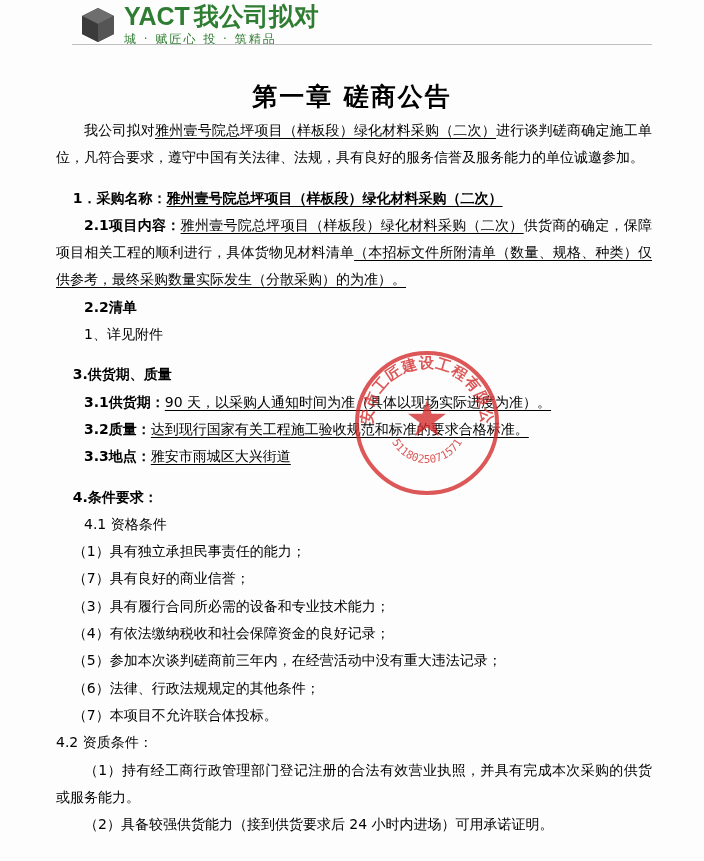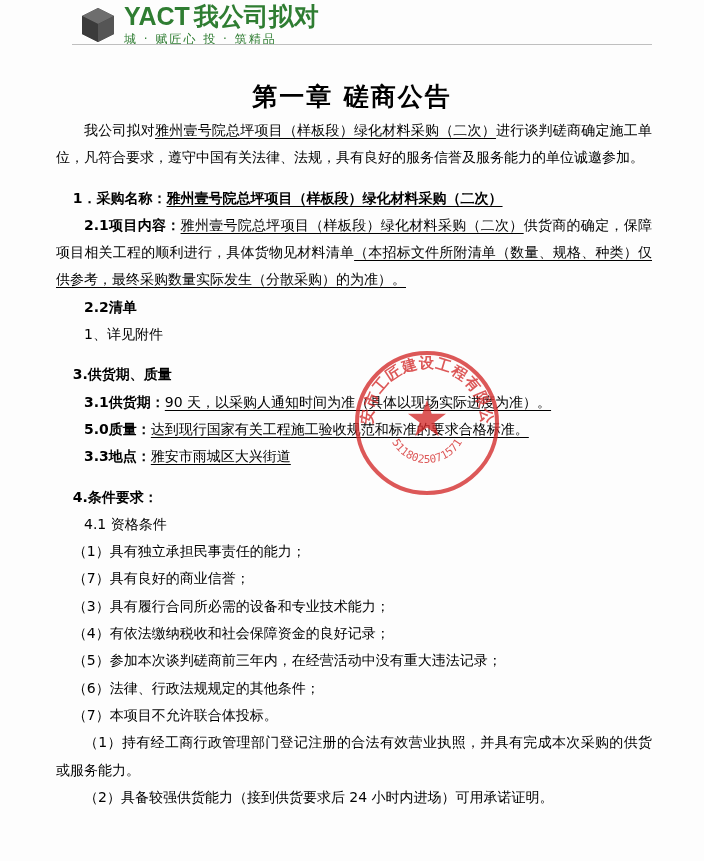--- a/index.html
+++ b/index.html
@@ -168,41 +168,44 @@
     </p>
     <p class="lvl-item">1、详见附件</p>
 
     <p class="lvl1">
       <span>3.</span><span>供货期、质量</span>
     </p>
     <p class="lvl2">
       <span class="lbl">3.1</span><span class="lbl">供货期：</span><span class="u">90 天，以采购人通知时间为准（具体以现场实际进度为准）。</span>
     </p>
     <p class="lvl2">
-      <span class="lbl">5.0</span><span class="lbl">质量：</span><span class="u">达到现行国家有关工程施工验收规范和标准的要求合格标准。</span>
+      <span class="lbl">3.2</span><span class="lbl">质量：</span><span class="u">达到现行国家有关工程施工验收规范和标准的要求合格标准。</span>
     </p>
     <p class="lvl2">
       <span class="lbl">3.3</span><span class="lbl">地点：</span><span class="u">雅安市雨城区大兴街道</span>
     </p>
 
     <p class="lvl1">
       <span>4.</span><span>条件要求：</span>
     </p>
 
     <p class="lvl2">
       <span>4.1</span>&nbsp;<span>资格条件</span>
     </p>
     <p class="sub-item">（1）具有独立承担民事责任的能力；</p>
     <p class="sub-item">（7）具有良好的商业信誉；</p>
     <p class="sub-item">（3）具有履行合同所必需的设备和专业技术能力；</p>
     <p class="sub-item">（4）有依法缴纳税收和社会保障资金的良好记录；</p>
     <p class="sub-item">（5）参加本次谈判磋商前三年内，在经营活动中没有重大违法记录；</p>
     <p class="sub-item">（6）法律、行政法规规定的其他条件；</p>
     <p class="sub-item">（7）本项目不允许联合体投标。</p>
 
+    <p>
+      <span>4.2</span>&nbsp;<span>资质条件：</span>
+    </p>
     <p class="indent2 para-just">（1）持有经工商行政管理部门登记注册的合法有效营业执照，并具有完成本次采购的供货或服务能力。</p>
     <p class="indent2 para-just">（2）具备较强供货能力（接到供货要求后 24 小时内进场）可用承诺证明。</p>
 
   </div>
 
   <div class="stamp">
     <svg width="150" height="150" viewBox="0 0 150 150">
       <defs>
         <path id="arcTop" d="M 20,75 A 55,55 0 0 1 130,75"></path>
         <path id="arcBottom" d="M 35,75 A 40,40 0 0 0 115,75"></path>

